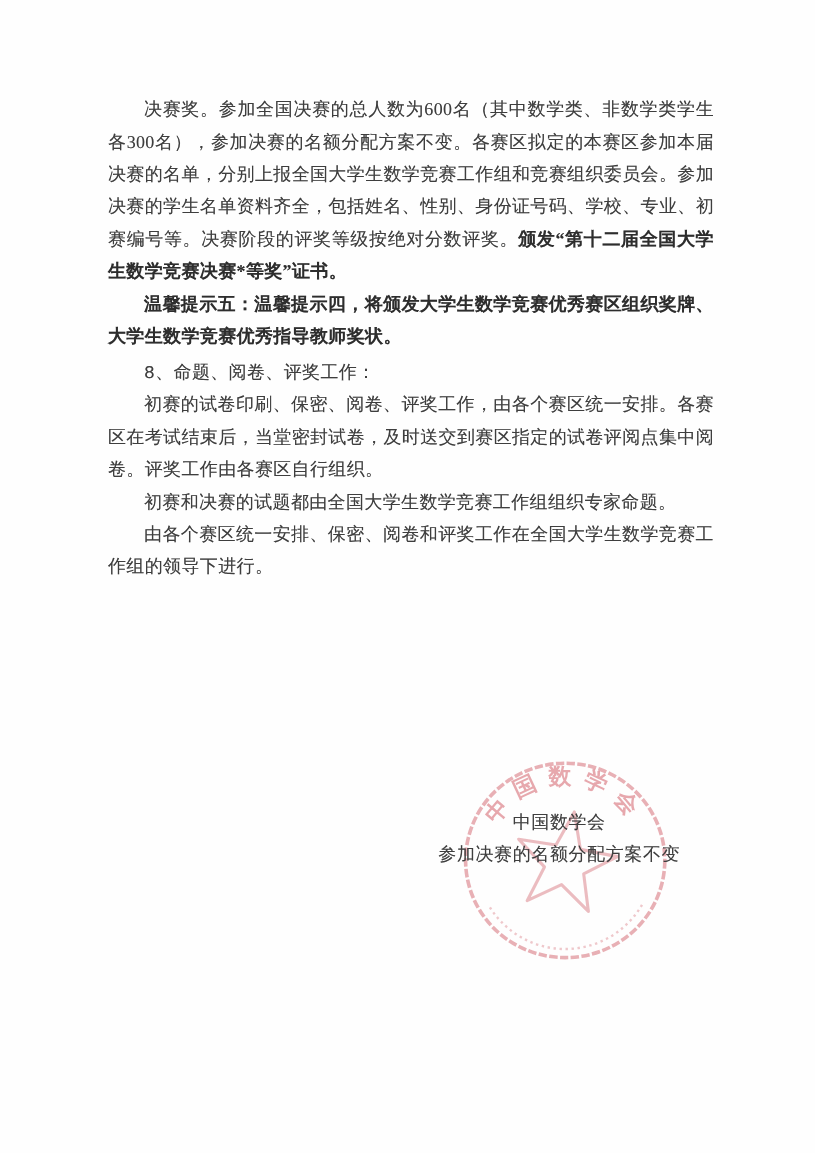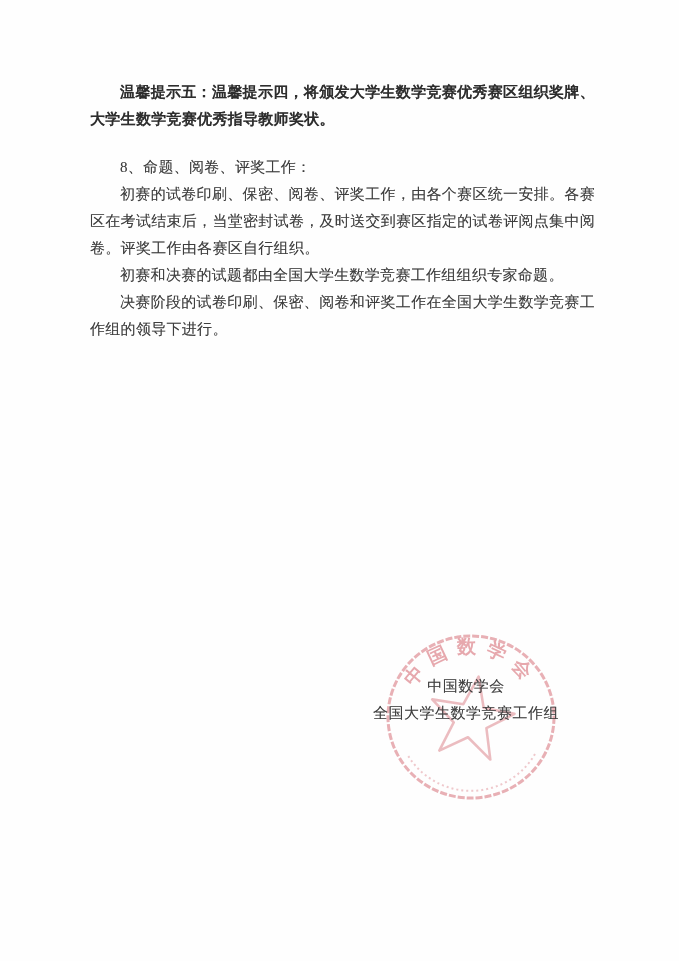--- a/index.html
+++ b/index.html
@@ -13,21 +13,21 @@
   .page{position:absolute;inset:0;background:#fefefe;}
   .doc-body{
     position:absolute;
     left:90px;top:79px;width:505px;
     font-size:15px;line-height:27px;
     color:#3e3e3e;
     letter-spacing:0.3px;
     text-shadow:0 0 0.5px rgba(70,70,70,0.45);
   }
   .doc-body p{margin:0;text-indent:2em;text-align:justify;}
-  .doc-body p.space-before{margin-top:21px;}
+  .doc-body p.space-before{margin-top:3px;font-family:Liberation Mono, monospace;}
   .doc-body .b{font-weight:700;color:#2d2d2d;}
   .seal-wrap{
     position:absolute;left:383px;top:632px;width:176px;height:170px;
     opacity:0.92;
   }
   .seal-wrap svg{display:block;width:100%;height:100%;}
   .seal-ring{fill:none;stroke:var(--seal-color,#cf5560);stroke-width:3;opacity:0.5;stroke-dasharray:7 2;}
   .seal-star{fill:none;stroke:var(--seal-color,#cf5560);stroke-width:2.6;opacity:0.42;stroke-linejoin:round;}
   .seal-arc-text{
     fill:var(--seal-color,#cf5560);opacity:0.55;
@@ -45,37 +45,38 @@
     text-shadow:0 0 0.5px rgba(70,70,70,0.4);
   }
   .sig-line{white-space:nowrap;}
 </style>
 </head>
 <body>
 
 <div class="page">
 
   <div class="doc-body">
+      <p><span>决赛奖。参加全国决赛的总人数为600名（其中数学类、非数学类学生各300名），参加决赛的名额分配方案不变。各赛区拟定的本赛区参加本届决赛的名单，分别上报全国大学生数学竞赛工作组和竞赛组织委员会。参加决赛的学生名单资料齐全，包括姓名、性别、身份证号码、学校、专业、初赛编号等。决赛阶段的评奖等级按绝对分数评奖。</span><span class="b">颁发“第十二届全国大学生数学竞赛决赛*等奖”证书。</span></p>
       <p><span class="b">温馨提示五：温馨提示四，将颁发大学生数学竞赛优秀赛区组织奖牌、大学生数学竞赛优秀指导教师奖状。</span></p>
       <p class="space-before"><span>8、命题、阅卷、评奖工作：</span></p>
       <p><span>初赛的试卷印刷、保密、阅卷、评奖工作，由各个赛区统一安排。各赛区在考试结束后，当堂密封试卷，及时送交到赛区指定的试卷评阅点集中阅卷。评奖工作由各赛区自行组织。</span></p>
       <p><span>初赛和决赛的试题都由全国大学生数学竞赛工作组组织专家命题。</span></p>
-      <p><span>决赛阶段的试卷印刷、保密、阅卷和评奖工作在全国大学生数学竞赛工作组的领导下进行。</span></p>
+      <p><span>由各个赛区统一安排、保密、阅卷和评奖工作在全国大学生数学竞赛工作组的领导下进行。</span></p>
     </div>
 
   <div class="seal-wrap">
     <svg viewBox="0 0 176 170" xmlns="http://www.w3.org/2000/svg">
       <ellipse class="seal-ring" cx="88" cy="85" rx="83" ry="81"></ellipse>
       <polygon class="seal-star" transform="rotate(10 88 88)" points="88,44 98.3,73.8 129.8,74.4 104.6,93.4 113.9,123.6 88,105.5 62.1,123.6 71.4,93.4 46.2,74.4 77.7,73.8"></polygon>
       <path id="sealArcPath" d="M 25 74 A 64 64 0 0 1 151 74" fill="none"></path>
       <text class="seal-arc-text">
         <textPath href="#sealArcPath" startOffset="50%" text-anchor="middle">中国数学会</textPath>
       </text>
       <path class="seal-texture" d="M 152 122 A 74 74 0 0 1 24 122"></path>
     </svg>
   </div>
 
   <div class="signature">
     <div class="sig-line">中国数学会</div>
-    <div class="sig-line">全国大学生数学竞赛工作组</div>
+    <div class="sig-line">参加决赛的名额分配方案不变</div>
   </div>
 
 </div>
 
 </body></html>

